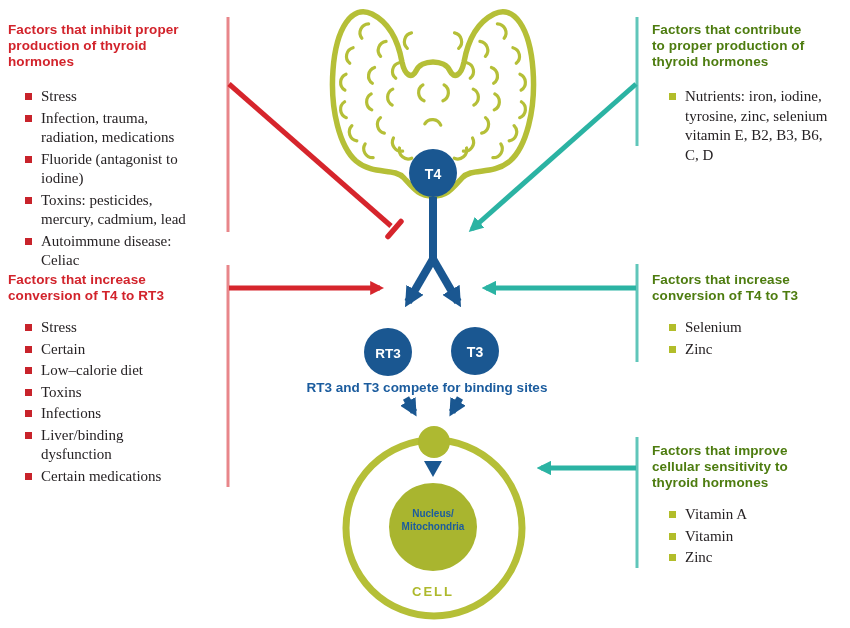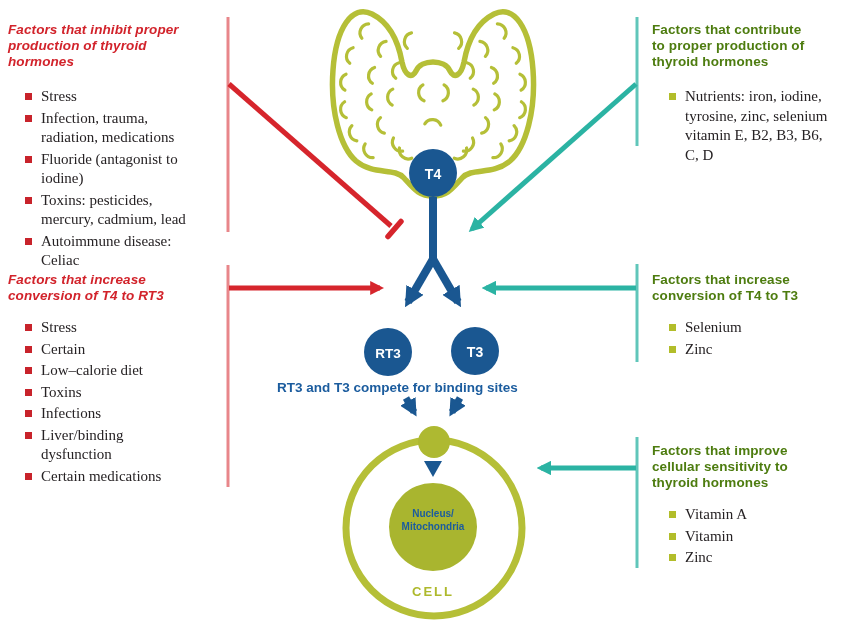--- a/index.html
+++ b/index.html
@@ -1,31 +1,31 @@
 <!DOCTYPE html>
 <html><head>
 <meta charset="utf-8">
 <style>
   html,body{margin:0;padding:0;background:#fff;}
   .stage{position:relative;width:850px;height:628px;background:#ffffff;overflow:hidden;
          font-family:"Liberation Sans",sans-serif;}
   .layer{position:absolute;left:0;top:0;}
   .sec{position:absolute;}
   .h{margin:0;font-weight:bold;font-size:13.5px;line-height:16px;white-space:pre-line;letter-spacing:.1px;}
-  .h-red{color:#d2232b;font-style:italic;}
+  .h-red{color:#d2232b;}
   .h-blue{color:#4d7c0f;}
   .list{list-style:none;margin:16px;padding:0;}
   .list li{display:flex;align-items:flex-start;margin-bottom:2px;
            font-family:"Liberation Serif","DejaVu Serif",serif;
            font-size:15px;line-height:19.5px;color:#262224;}
   .sq{flex:0 0 auto;width:7px;height:7px;margin:6px 9px 0 1px;}
   .sq-red{background:#c8232b;}
   .sq-olive{background:#b2bd2a;}
   .mt17{margin-top:17px;} .mt14{margin-top:14px;}
-  .caption{position:absolute;left:277px;top:380px;width:300px;
+  .caption{position:absolute;left:277px;top:380px;width:300px;text-align:center;
            font-weight:bold;font-size:13.5px;color:#1b5c9e;}
   .nucleus-label{position:absolute;left:383px;top:507px;width:100px;text-align:center;
            font-weight:bold;font-size:10px;line-height:13px;color:#1b5c9e;white-space:pre-line;}
   .cell-label{position:absolute;left:383px;top:584px;width:100px;text-align:center;
            font-weight:bold;font-size:13px;letter-spacing:2px;color:#aeb92c;}
   svg text{font-family:"Liberation Sans",sans-serif;font-weight:bold;fill:#ffffff;}
 </style>
 </head>
 <body>
 

